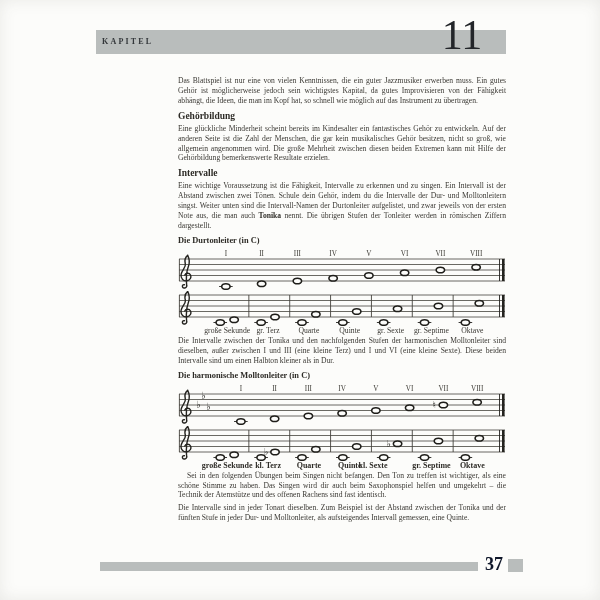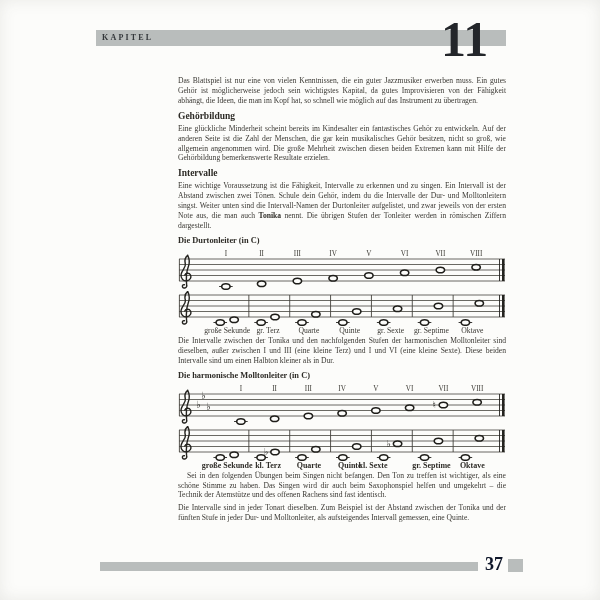--- a/index.html
+++ b/index.html
@@ -5,30 +5,30 @@
   html,body{margin:0;padding:0;background:#f4f3f1;}
   .page{
     position:relative;width:600px;height:600px;margin:0 auto;
     background:#fcfcfa;overflow:hidden;
     box-shadow:inset 0 0 16px rgba(70,68,60,.10);
     font-family:"Liberation Serif","DejaVu Serif",serif;
     color:#35342f;
   }
   
   .chapter-bar{
-    position:absolute;left:96px;top:30px;width:410px;height:16px;
+    position:absolute;left:96px;top:30px;width:410px;height:24px;
     background:#b9bdbc;display:flex;align-items:center;
   }
   .chapter-label{
     font-size:8px;font-weight:bold;letter-spacing:2.2px;
     color:#33373a;padding-left:6px;line-height:1;
   }
   .chapter-number{
     position:absolute;left:441px;top:12px;width:42px;text-align:center;
-    font-size:50px;line-height:1.1;color:#23262a;font-weight:700;
+    font-size:42px;line-height:1.1;color:#23262a;font-weight:400;
   }
   
   .body-col{position:absolute;left:178px;top:76px;width:328px;}
   .para{
     margin:0;font-size:7.6px;line-height:9.9px;text-align:justify;
     color:#3a3833;
   }
   .para b{font-weight:bold;color:#2e2c27;}
   .para.indent{text-indent:9px;}
   .h2{

